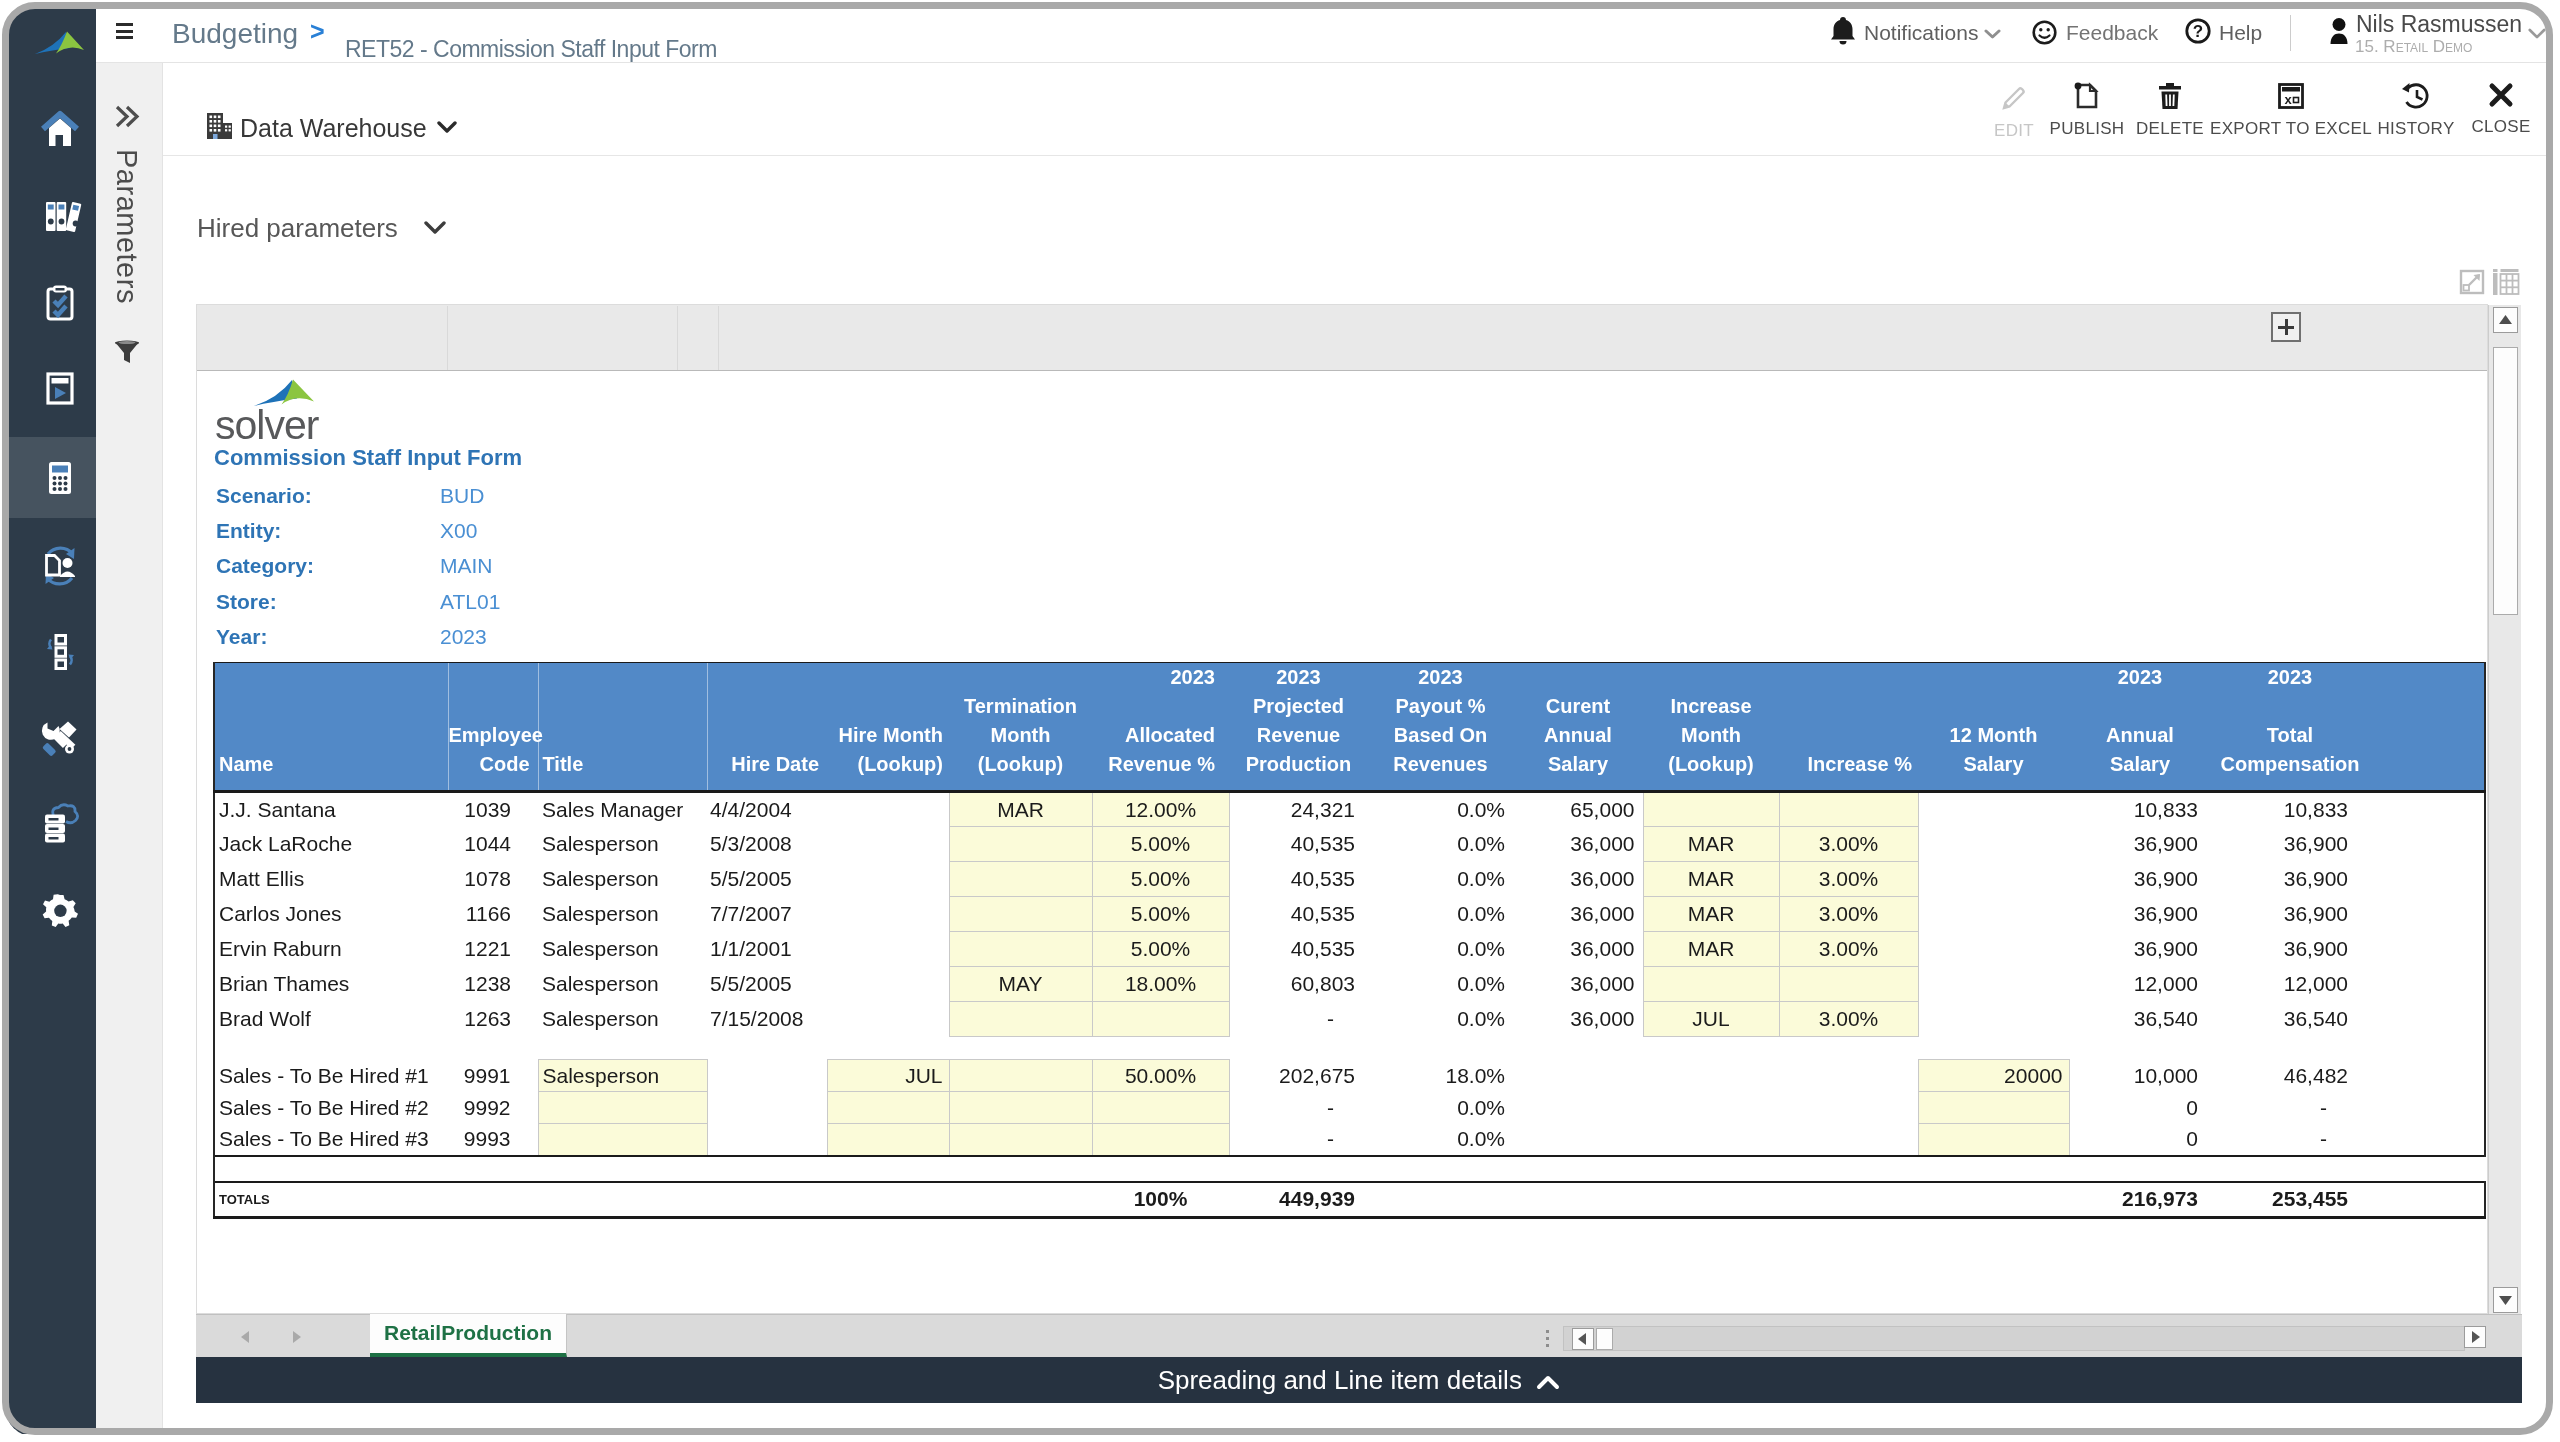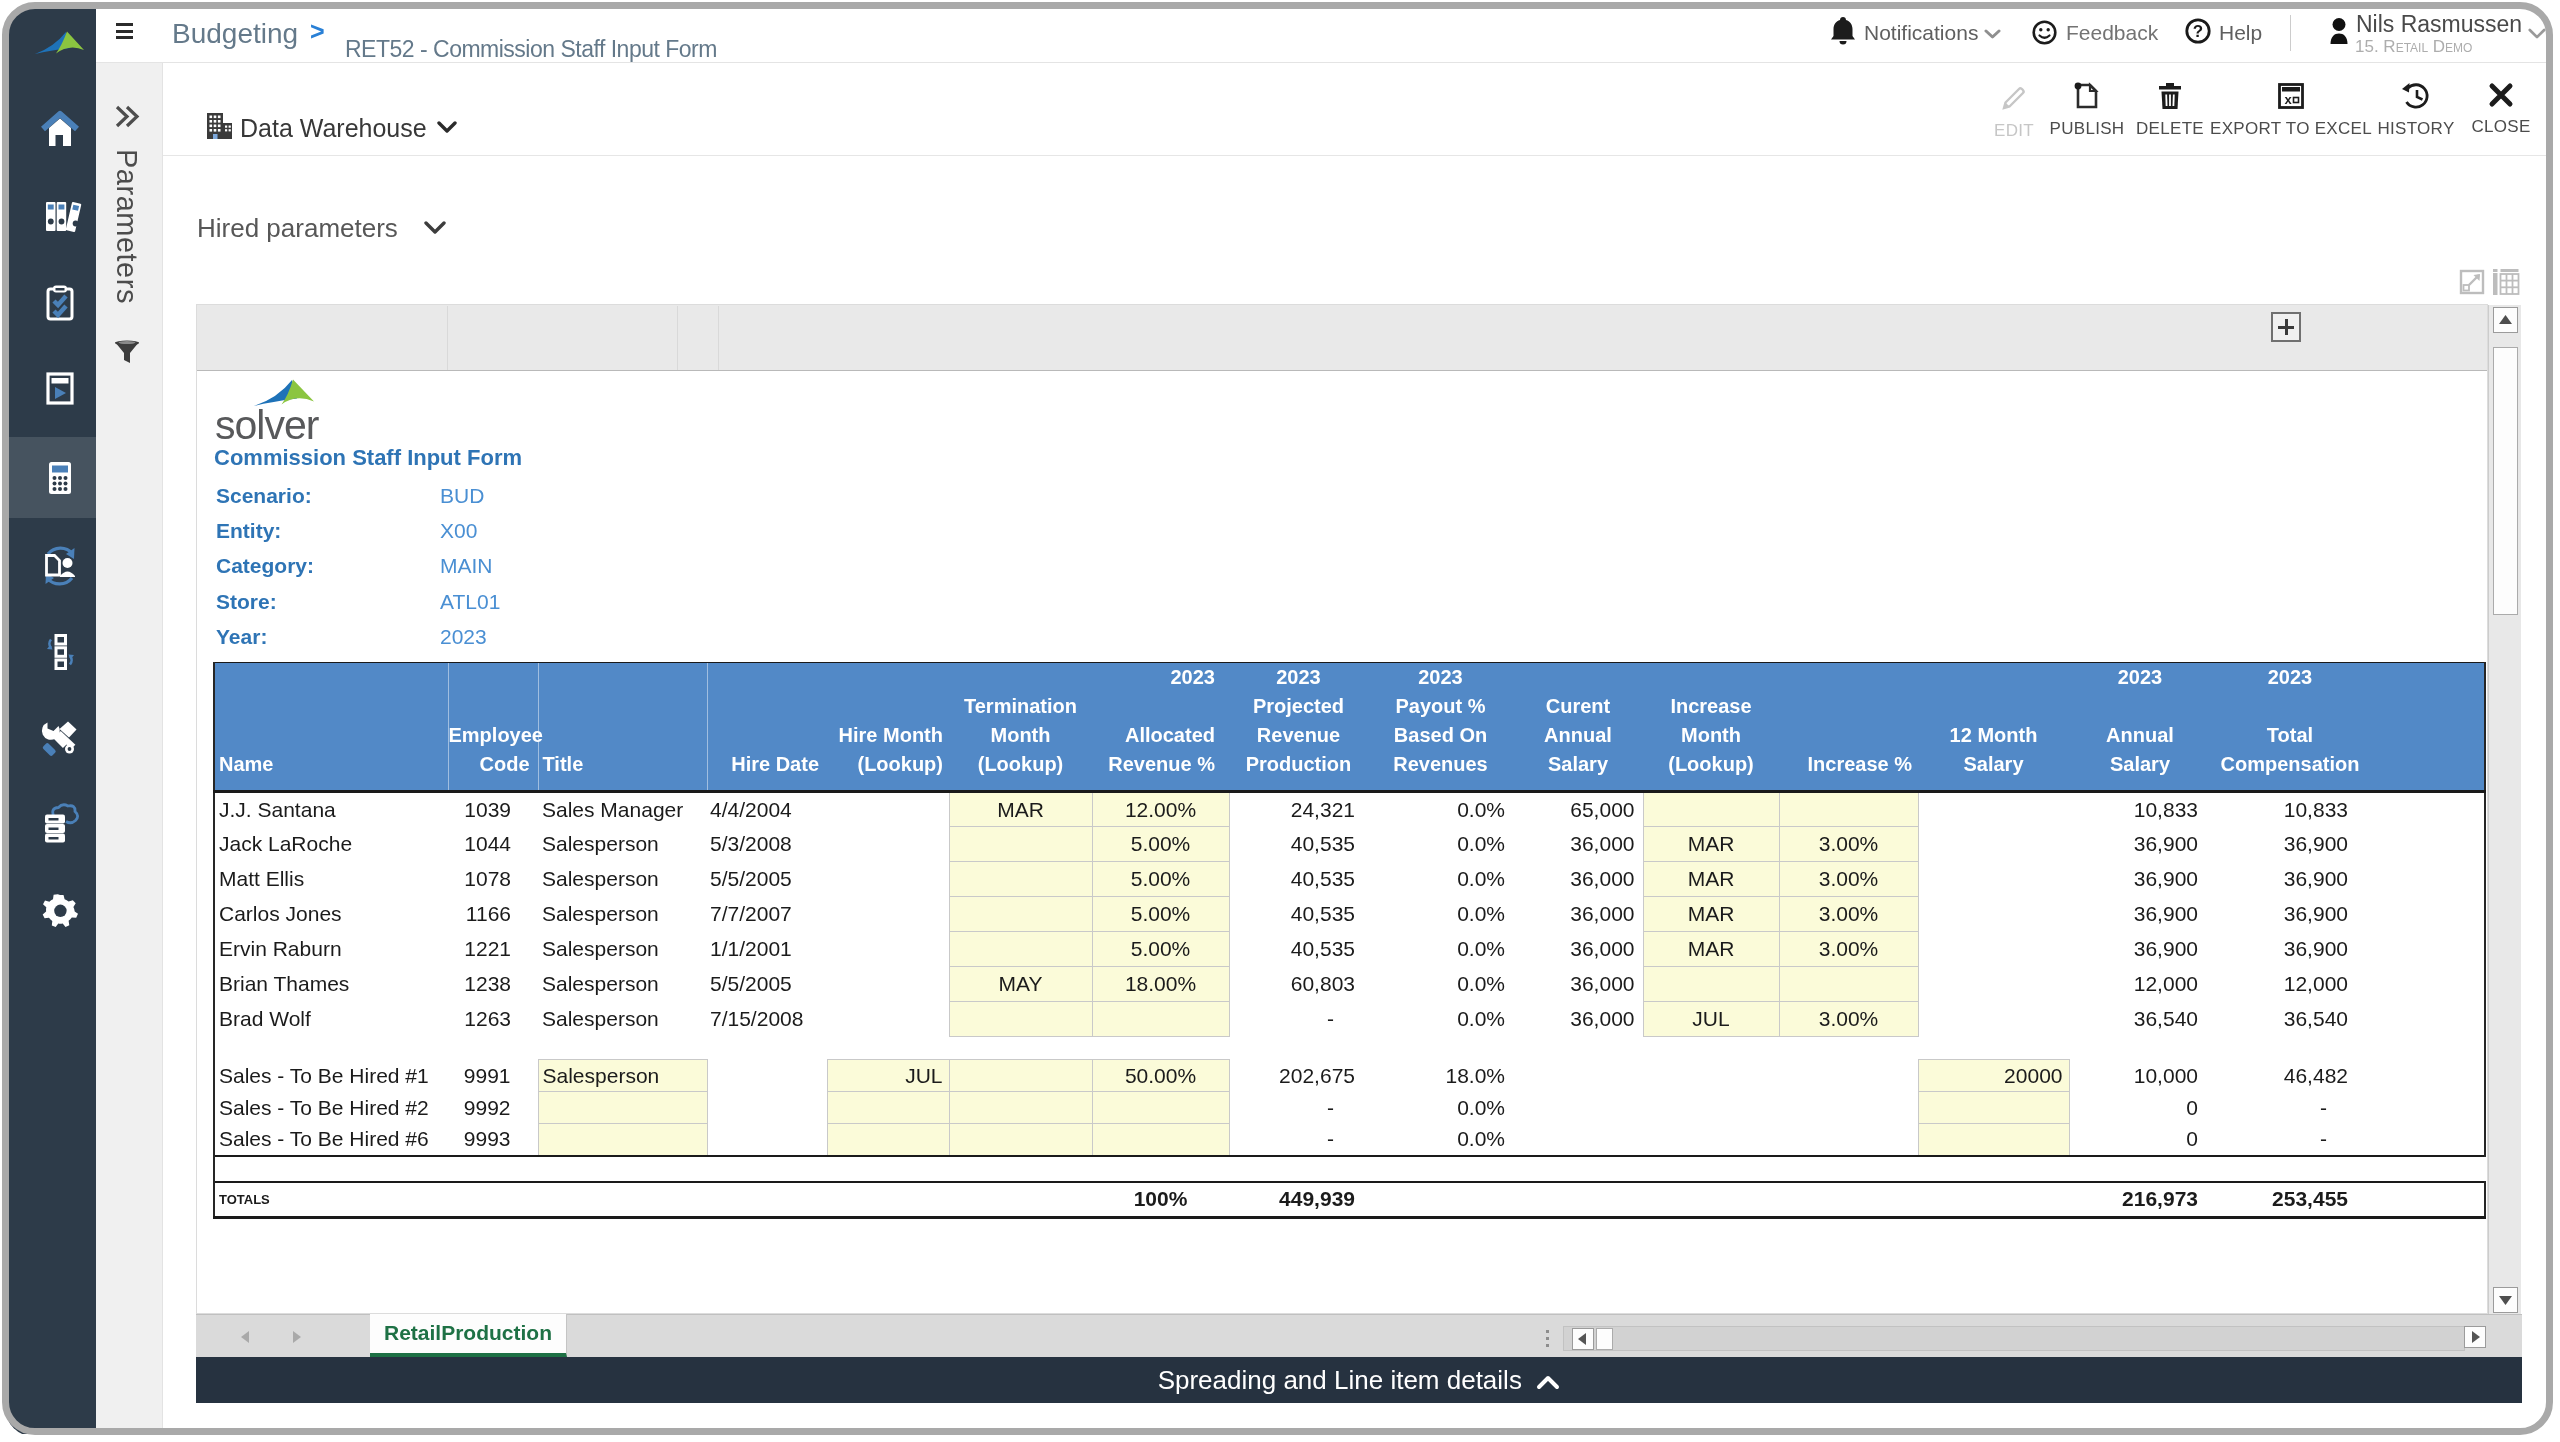--- a/index.html
+++ b/index.html
@@ -573,21 +573,21 @@
             <td class="r pr8">0.0%</td>
             <td></td>
             <td></td>
             <td></td>
             <td class="y"></td>
             <td class="r pr13">0</td>
             <td class="r" style="padding-right:42px;">-</td>
             <td class="br"></td>
           </tr>
 <tr class="hire">
-            <td class="l bl">Sales - To Be Hired #6</td>
+            <td class="l bl">Sales - To Be Hired #3</td>
             <td class="r pr27">9993</td>
             <td class="y"></td>
             <td></td>
             <td class="y"></td>
             <td class="y"></td>
             <td class="y"></td>
             <td class="r" style="padding-right:34px;">-</td>
             <td class="r pr8">0.0%</td>
             <td></td>
             <td></td>

